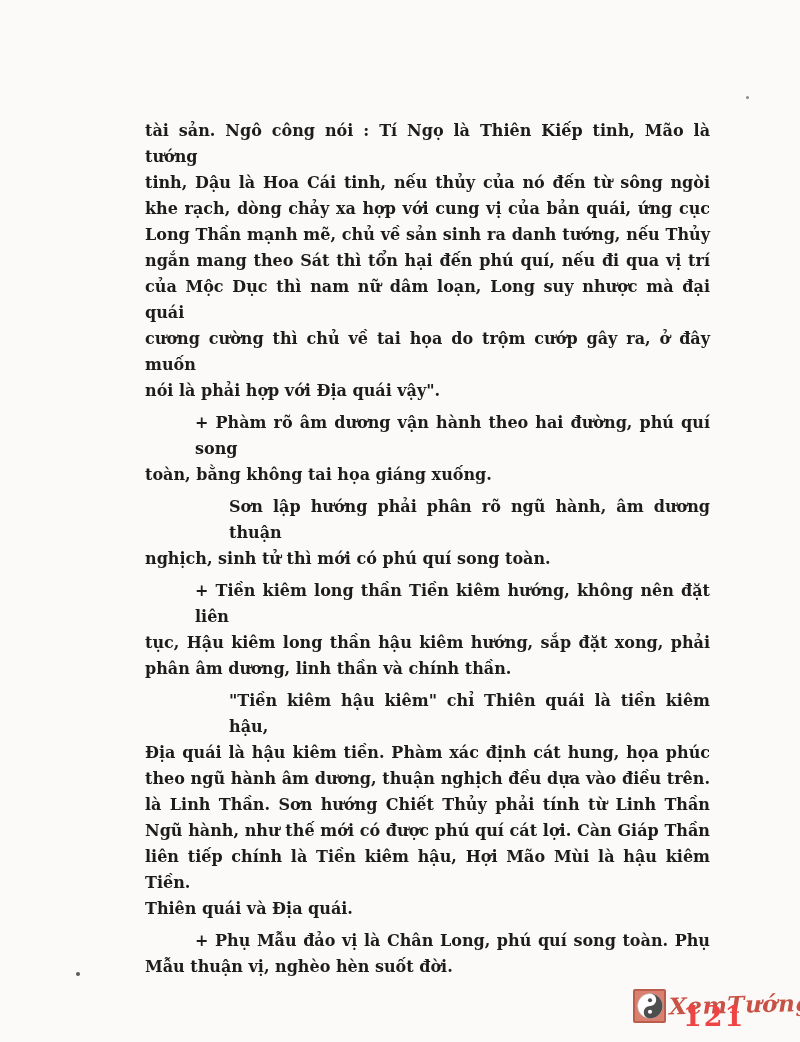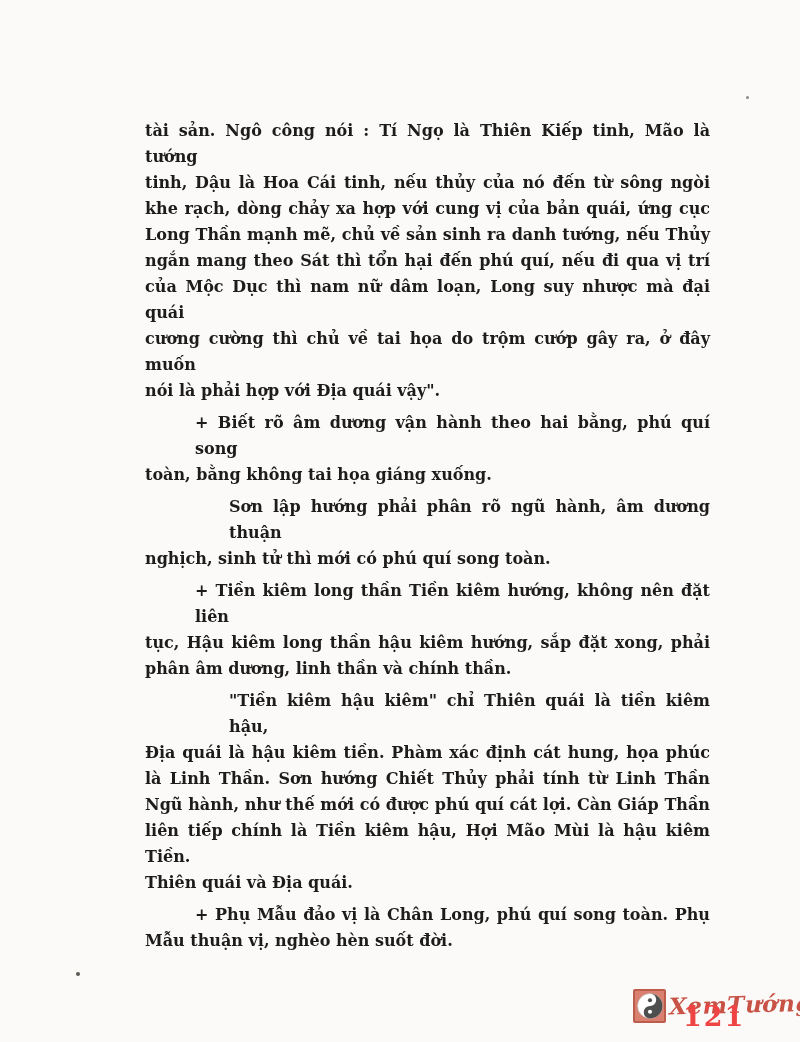--- a/index.html
+++ b/index.html
@@ -81,35 +81,36 @@
         <div class="line first">tài sản. Ngô công nói : Tí Ngọ là Thiên Kiếp tinh, Mão là tướng</div>
         <div class="line">tinh, Dậu là Hoa Cái tinh, nếu thủy của nó đến từ sông ngòi</div>
         <div class="line">khe rạch, dòng chảy xa hợp với cung vị của bản quái, ứng cục</div>
         <div class="line">Long Thần mạnh mẽ, chủ về sản sinh ra danh tướng, nếu Thủy</div>
         <div class="line">ngắn mang theo Sát thì tổn hại đến phú quí, nếu đi qua vị trí</div>
         <div class="line">của Mộc Dục thì nam nữ dâm loạn, Long suy nhược mà đại quái</div>
         <div class="line">cương cường thì chủ về tai họa do trộm cướp gây ra, ở đây muốn</div>
         <div class="line last">nói là phải hợp với Địa quái vậy".</div>
       </div>
       <div class="para indent-plus">
-        <div class="line first">+ Biết rõ âm dương vận hành theo hai bằng, phú quí song</div>
+        <div class="line first">+ Phàm rõ âm dương vận hành theo hai đường, phú quí song</div>
         <div class="line last">toàn, bằng không tai họa giáng xuống.</div>
       </div>
       <div class="para indent-deep">
         <div class="line first">Sơn lập hướng phải phân rõ ngũ hành, âm dương thuận</div>
         <div class="line last">nghịch, sinh tử thì mới có phú quí song toàn.</div>
       </div>
       <div class="para indent-plus">
         <div class="line first">+ Tiền kiêm long thần Tiền kiêm hướng, không nên đặt liên</div>
         <div class="line">tục, Hậu kiêm long thần hậu kiêm hướng, sắp đặt xong, phải</div>
         <div class="line last">phân âm dương, linh thần và chính thần.</div>
       </div>
       <div class="para indent-deep">
         <div class="line first">"Tiền kiêm hậu kiêm" chỉ Thiên quái là tiền kiêm hậu,</div>
         <div class="line">Địa quái là hậu kiêm tiền. Phàm xác định cát hung, họa phúc</div>
+        <div class="line">theo ngũ hành âm dương, thuận nghịch đều dựa vào điều trên.</div>
         <div class="line">là Linh Thần. Sơn hướng Chiết Thủy phải tính từ Linh Thần</div>
         <div class="line">Ngũ hành, như thế mới có được phú quí cát lợi. Càn Giáp Thần</div>
         <div class="line">liên tiếp chính là Tiền kiêm hậu, Hợi Mão Mùi là hậu kiêm Tiền.</div>
         <div class="line last">Thiên quái và Địa quái.</div>
       </div>
       <div class="para indent-plus">
         <div class="line first">+ Phụ Mẫu đảo vị là Chân Long, phú quí song toàn. Phụ</div>
         <div class="line last">Mẫu thuận vị, nghèo hèn suốt đời.</div>
       </div>
     </div>

